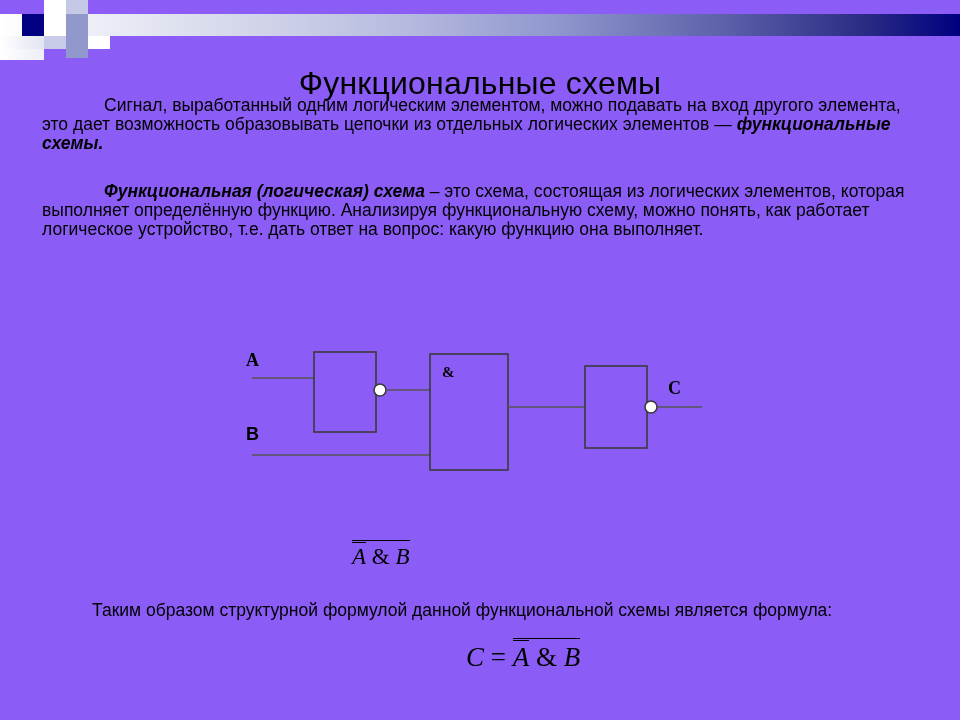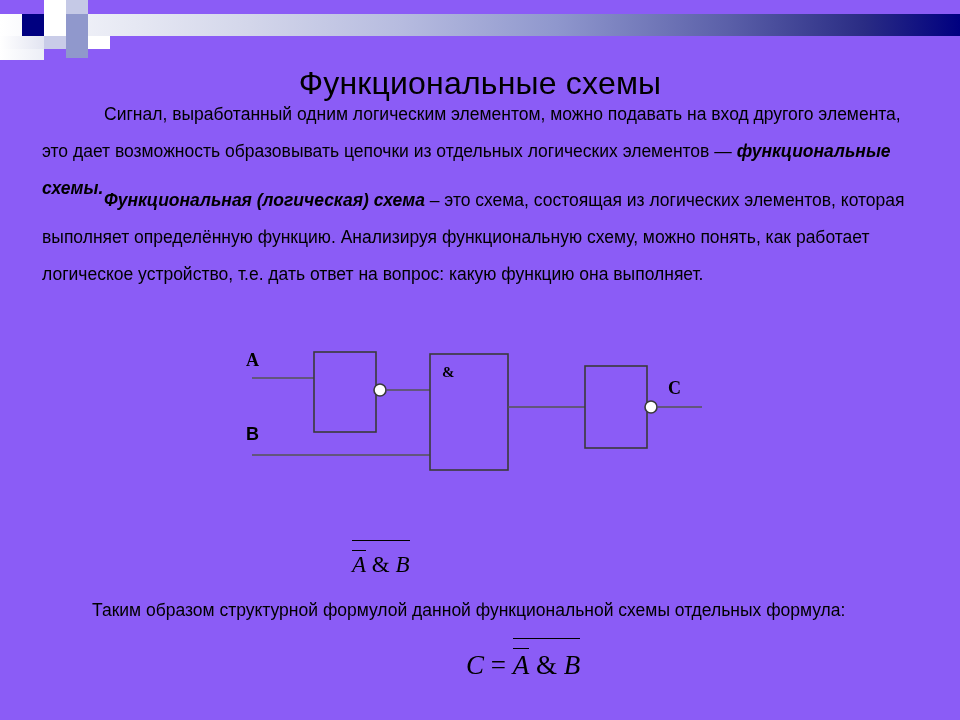--- a/index.html
+++ b/index.html
@@ -70,21 +70,21 @@
     font-size: 32px;
     font-weight: normal;
     letter-spacing: 0.2px;
     color: #000000;
   }
 
   
   .para {
     position: absolute;
     font-size: 17.5px;
-    line-height: 37px;
+    line-height: 19px;
     color: #000000;
     text-align: left;
   }
   #para-1 { left: 42px; top: 96px;  width: 876px; text-indent: 62px; }
   #para-2 { left: 42px; top: 182px; width: 876px; text-indent: 62px; }
   #para-3 { left: 42px; top: 287px; width: 876px; }
   #para-4 { left: 36px; top: 484px; width: 884px; }
   #para-5 { left: 92px; top: 596px; width: 780px; font-size: 17.5px; line-height: 28px; }
 
   .b-i { font-weight: bold; font-style: italic; }
@@ -111,21 +111,21 @@
   #formula-1 { left: 352px; top: 540px; font-size: 23px; }
   #formula-2 { left: 466px; top: 638px; font-size: 27px; }
 
   .ovl {
     border-top: 1.6px solid #000;
     padding-top: 1px;
     display: inline-block;
   }
   .ovl-outer {
     border-top: 1.6px solid #000;
-    padding-top: 9px;
+    padding-top: 1px;
     display: inline-block;
   }
   .noital { font-style: normal; }
 </style>
 </head>
 <body>
 
 <div id="slide">
 
   <div id="header-deco">
@@ -182,19 +182,19 @@
     <div style="position:absolute; left:16px; top:84px; font-family:'Liberation Sans',sans-serif; font-size:18px; font-weight:bold;">B</div>
     <div style="position:absolute; left:438px; top:38px; font-family:'Liberation Serif',serif; font-size:18px; font-weight:bold;">C</div>
     <div style="position:absolute; left:212px; top:24px; font-family:'Liberation Serif',serif; font-size:15px; font-weight:bold;">&amp;</div>
   </div>
 
 
   <div class="formula" id="formula-1">
     <span class="ovl-outer"><span class="ovl">A</span><span class="noital"> &amp; </span><span>B</span></span>
   </div>
 
-  <div class="para" id="para-5">Таким образом структурной формулой данной функциональной схемы отдельных формула:</div>
+  <div class="para" id="para-5">Таким образом структурной формулой данной функциональной схемы является формула:</div>
 
   <div class="formula" id="formula-2">
     <span>C</span><span class="noital"> = </span><span class="ovl-outer"><span class="ovl">A</span><span class="noital"> &amp; </span><span>B</span></span>
   </div>
 
 </div>
 
 </body></html>

